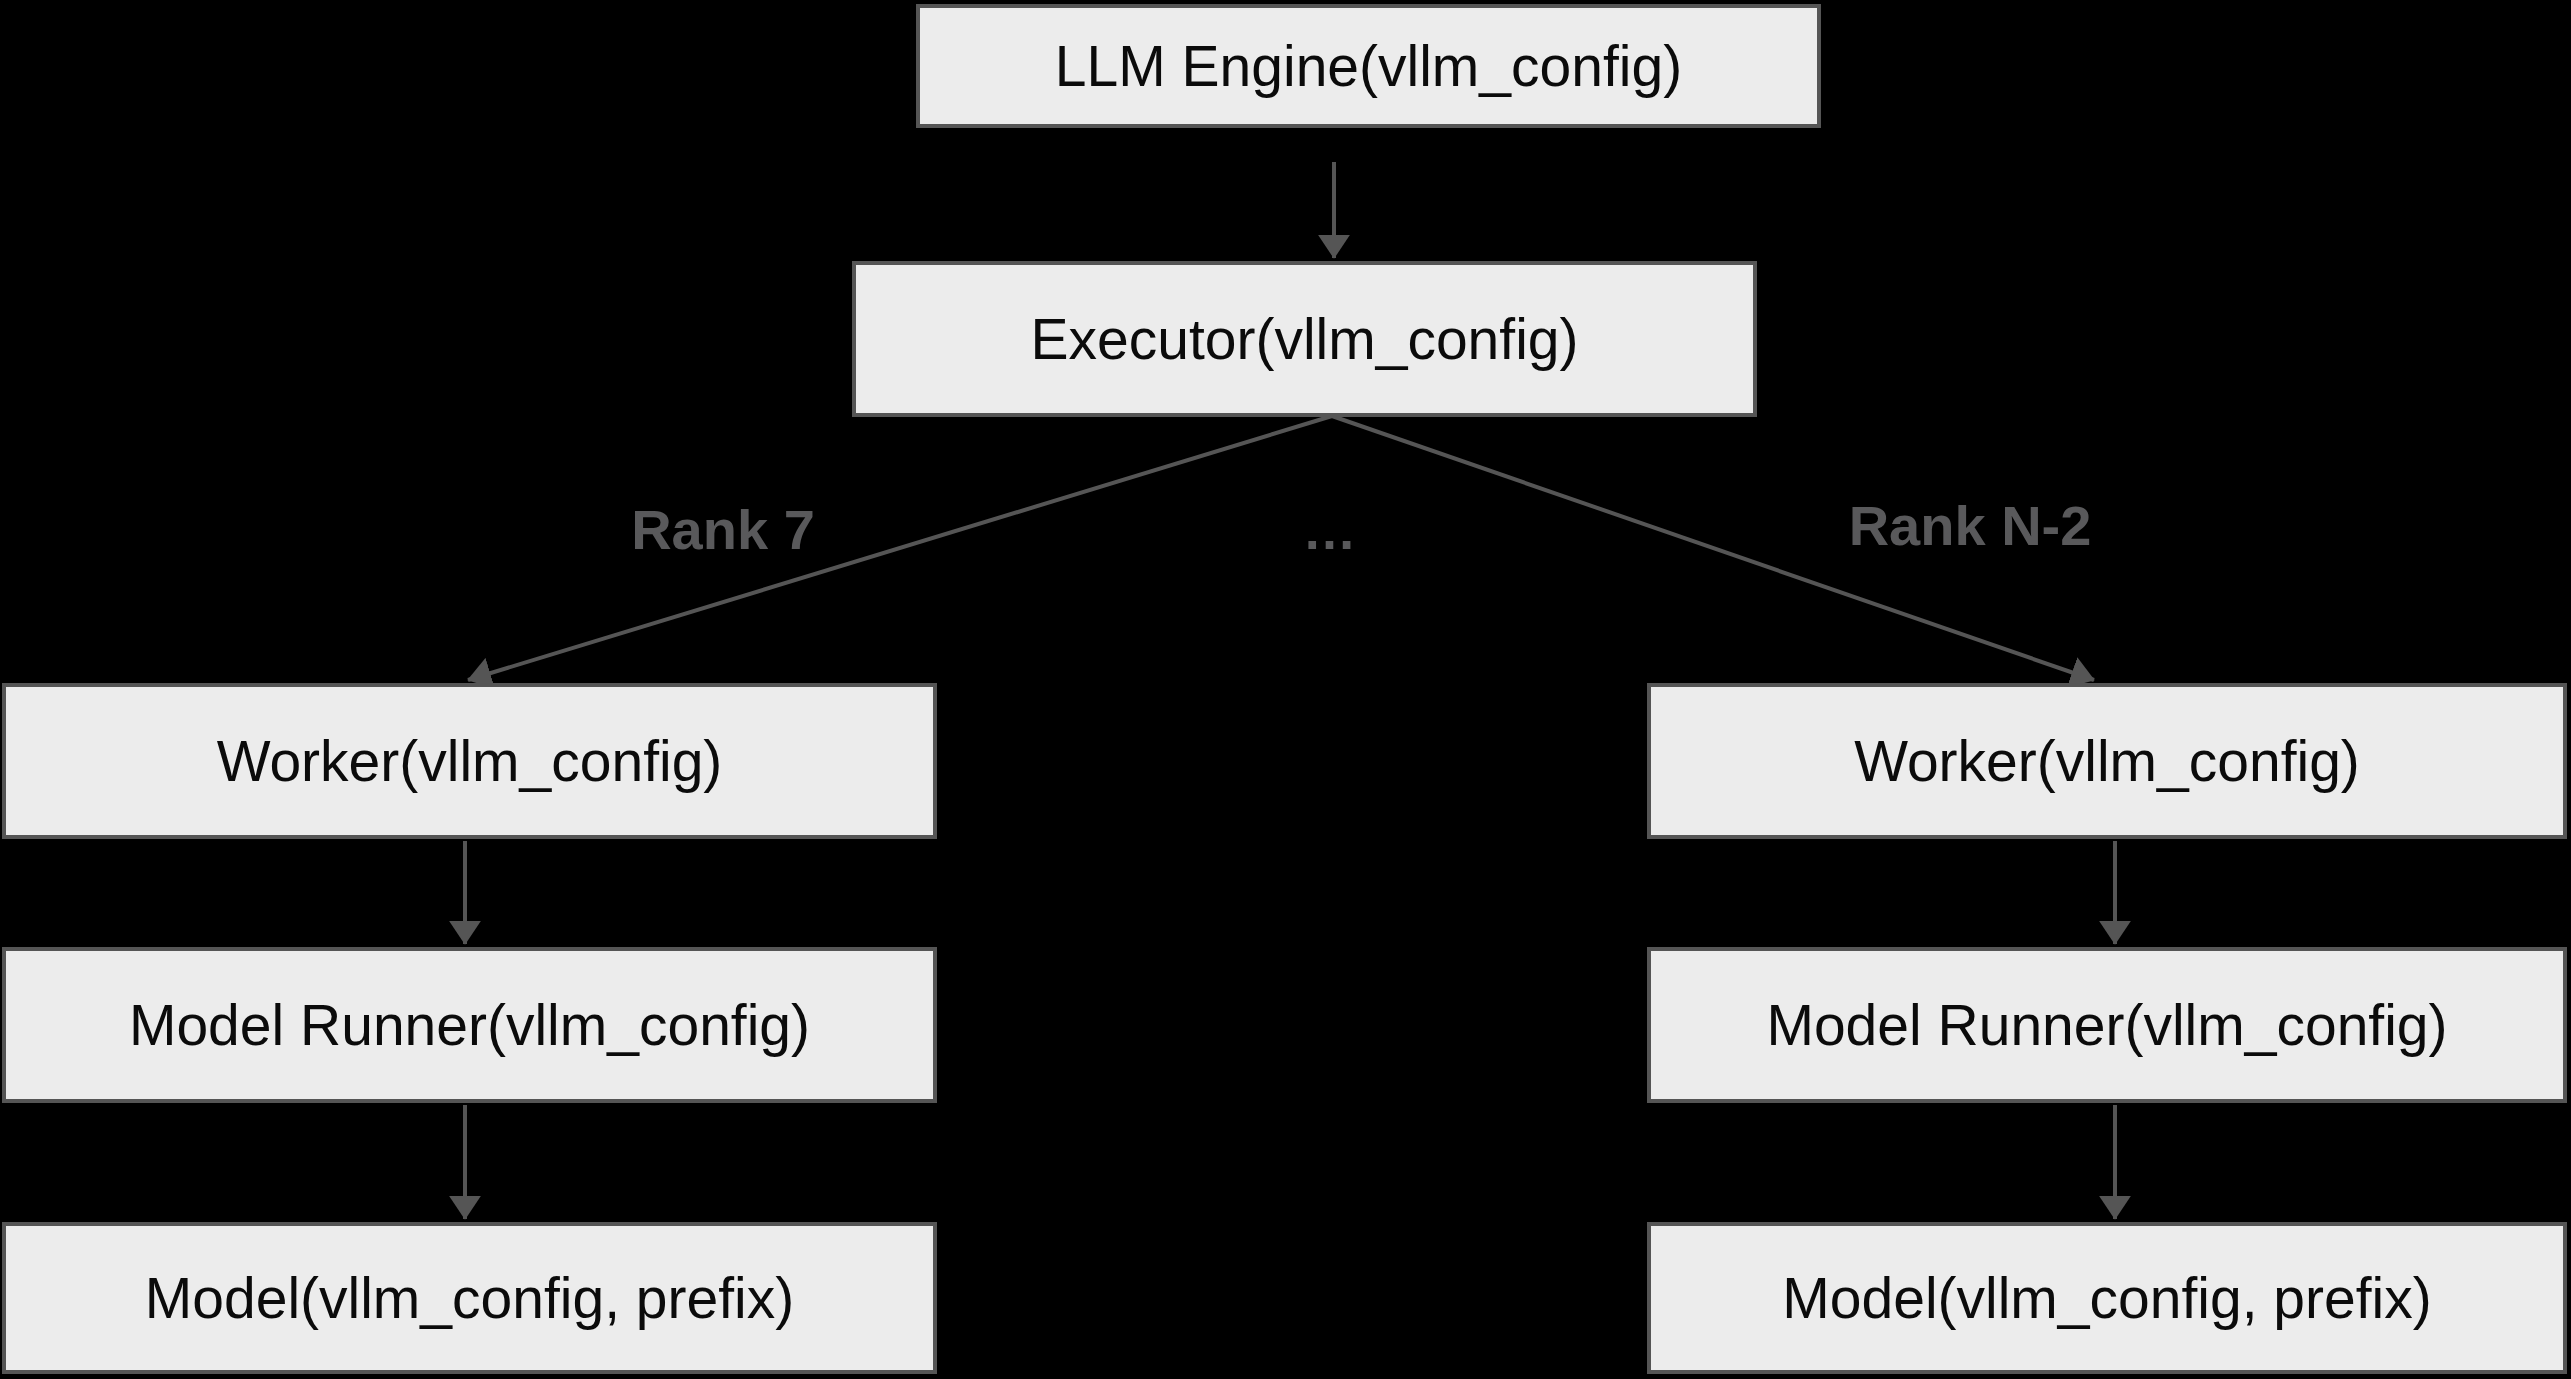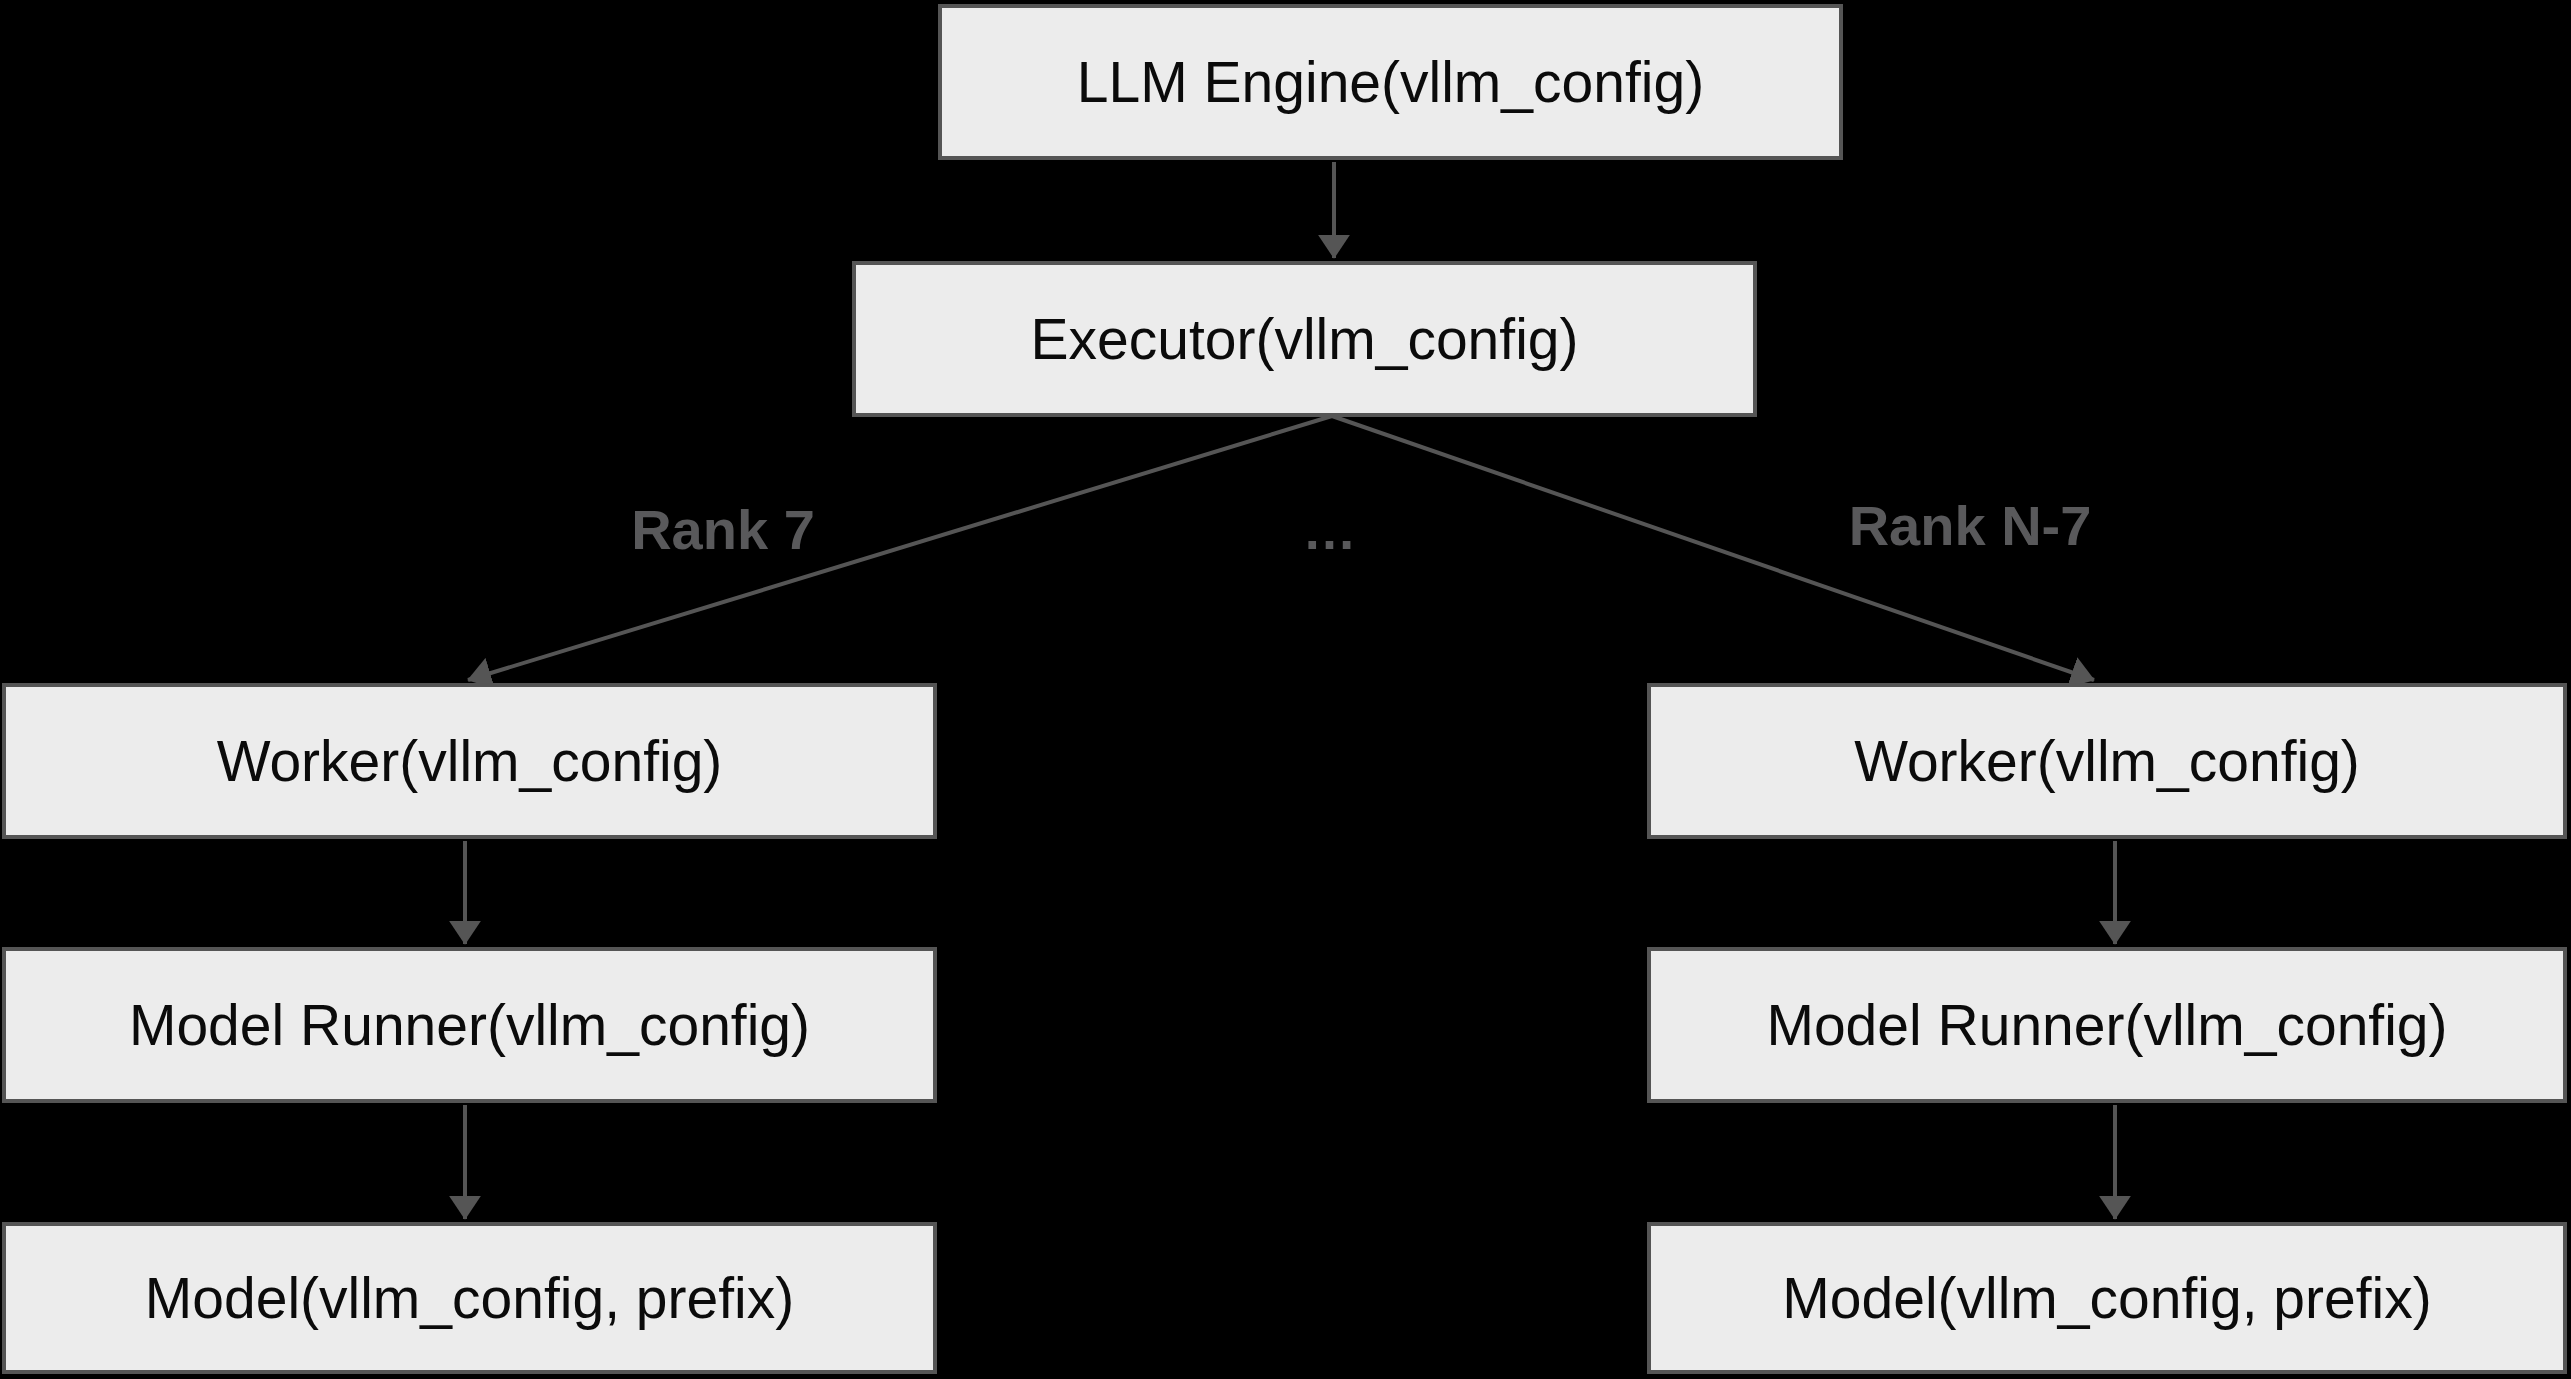--- a/index.html
+++ b/index.html
@@ -71,21 +71,21 @@
     </defs>
     <line class="edge-line" x1="1334" y1="162" x2="1334" y2="258" marker-end="url(#arrowhead)"></line>
     <line class="edge-line" x1="1332" y1="416" x2="468" y2="680" marker-end="url(#arrowhead)"></line>
     <line class="edge-line" x1="1332" y1="416" x2="2094" y2="680" marker-end="url(#arrowhead)"></line>
     <line class="edge-line" x1="465" y1="841" x2="465" y2="944" marker-end="url(#arrowhead)"></line>
     <line class="edge-line" x1="465" y1="1105" x2="465" y2="1219" marker-end="url(#arrowhead)"></line>
     <line class="edge-line" x1="2115" y1="841" x2="2115" y2="944" marker-end="url(#arrowhead)"></line>
     <line class="edge-line" x1="2115" y1="1105" x2="2115" y2="1219" marker-end="url(#arrowhead)"></line>
   </svg>
 
-  <div class="node" style="left:938px; top:4px;    width:905px; height:156px">
+  <div class="node" style="left:916px; top:4px;    width:905px; height:124px">
     <span>LLM Engine(vllm_config)</span>
   </div>
   <div class="node" style="left:852px; top:261px;  width:905px; height:156px">
     <span>Executor(vllm_config)</span>
   </div>
 
   <div class="node" style="left:2px;   top:683px;  width:935px; height:156px">
     <span>Worker(vllm_config)</span>
   </div>
   <div class="node" style="left:2px;   top:947px;  width:935px; height:156px">
@@ -100,15 +100,15 @@
   </div>
   <div class="node" style="left:1647px; top:947px;  width:920px; height:156px">
     <span>Model Runner(vllm_config)</span>
   </div>
   <div class="node" style="left:1647px; top:1222px; width:920px; height:152px">
     <span>Model(vllm_config, prefix)</span>
   </div>
 
   <div class="edge-label" style="left:723px;  top:529px">Rank 7</div>
   <div class="edge-label ellipsis" style="left:1331px; top:530px">…</div>
-  <div class="edge-label" style="left:1970px; top:525px">Rank N-7</div>
+  <div class="edge-label" style="left:1970px; top:525px">Rank N-2</div>
 
 </div>
 
 </body></html>

